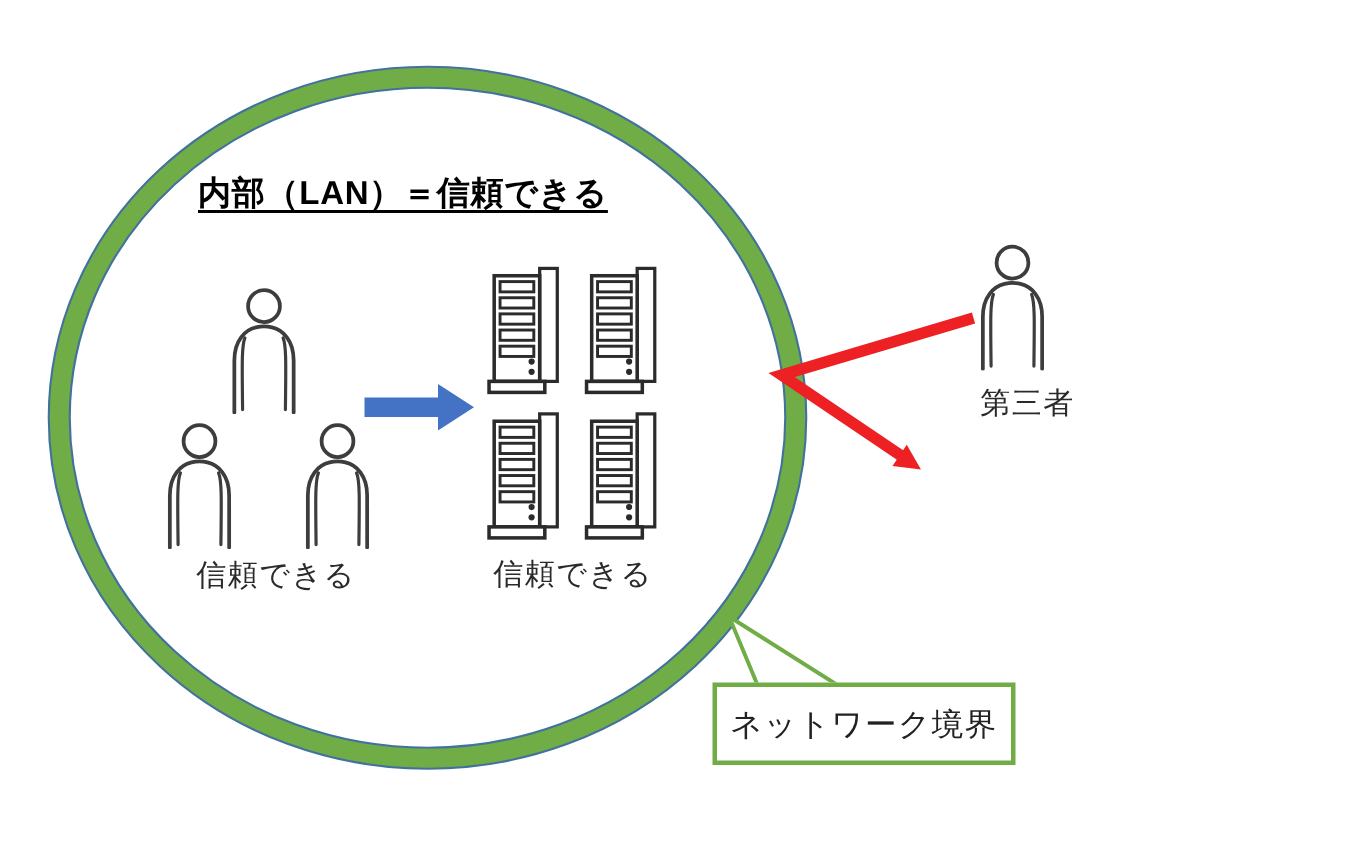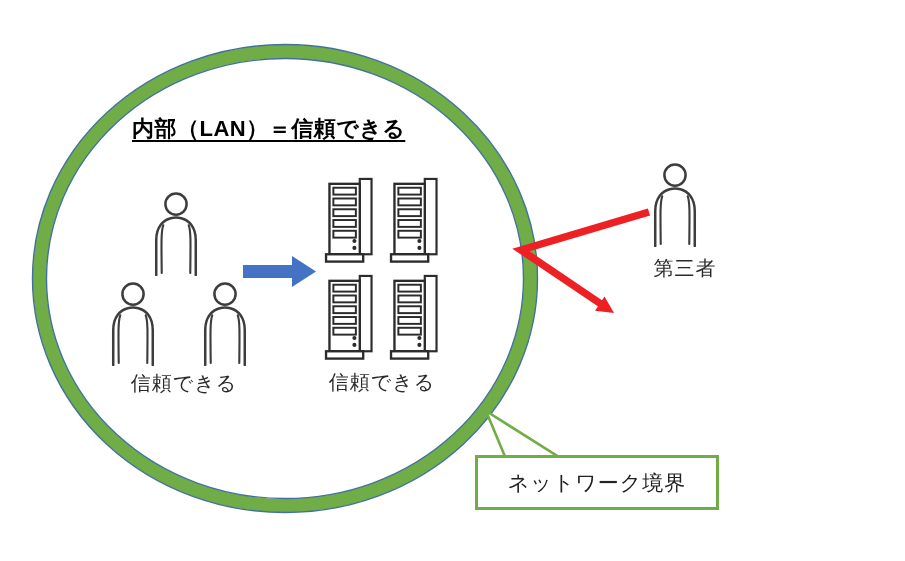--- a/index.html
+++ b/index.html
@@ -18,21 +18,21 @@
   }
   .canvas svg.layer{position:absolute;left:0;top:0;}
   .lbl{position:absolute;white-space:nowrap;}
   .hdr{
     font-size:22px;font-weight:bold;color:#000;
     text-decoration:underline;text-decoration-thickness:2px;text-underline-offset:4px;
     letter-spacing:0.5px;
   }
   .cap{font-size:20px;color:#2a2a2a;text-align:center;letter-spacing:1px;}
   .callout-box{
-    position:absolute;left:475px;top:455px;width:244px;height:55px;box-sizing:border-box;
+    position:absolute;left:475px;top:455px;width:202px;height:55px;box-sizing:border-box;
     background:#fff;border:3px solid var(--green);
     display:flex;align-items:center;justify-content:center;
     font-size:21px;color:#222;letter-spacing:1px;
   }
   .ring-band{stroke:var(--green);}
   .ring-edge{stroke:var(--edge);}
   .flow-blue{fill:var(--blue);}
   .atk{stroke:var(--red);}
   .atk-head{fill:var(--red);}
   .wedge{fill:#fff;stroke:var(--green);}

